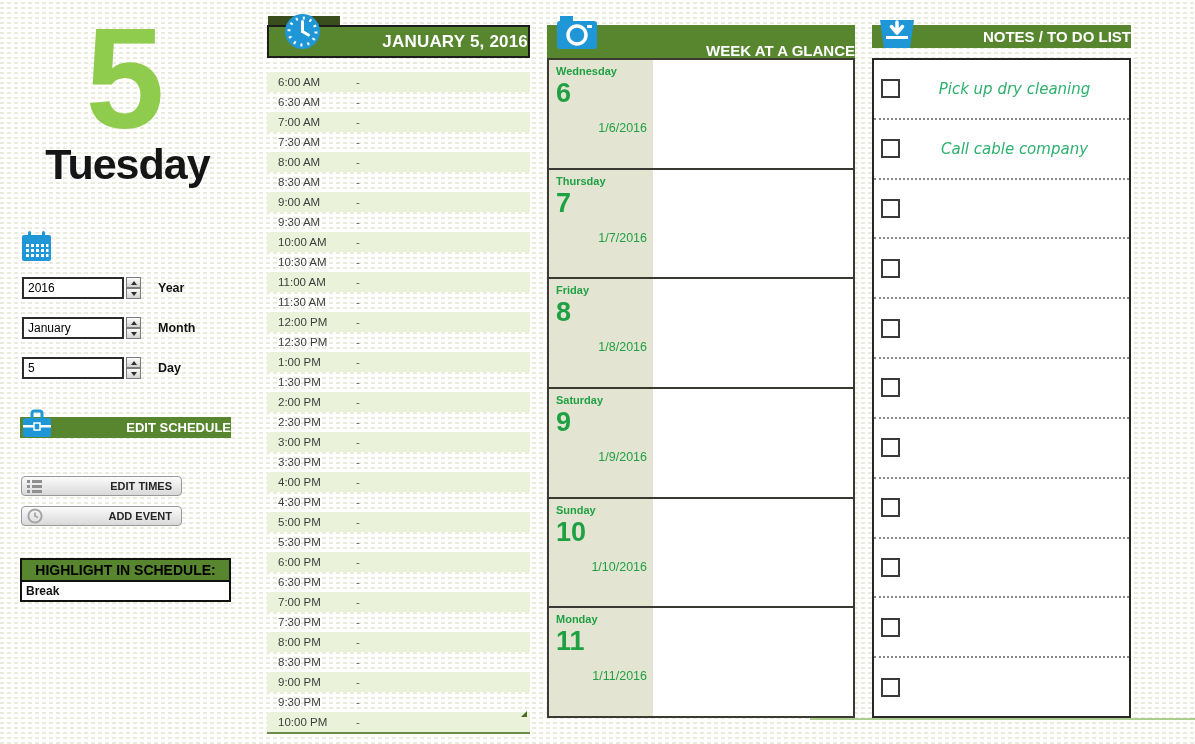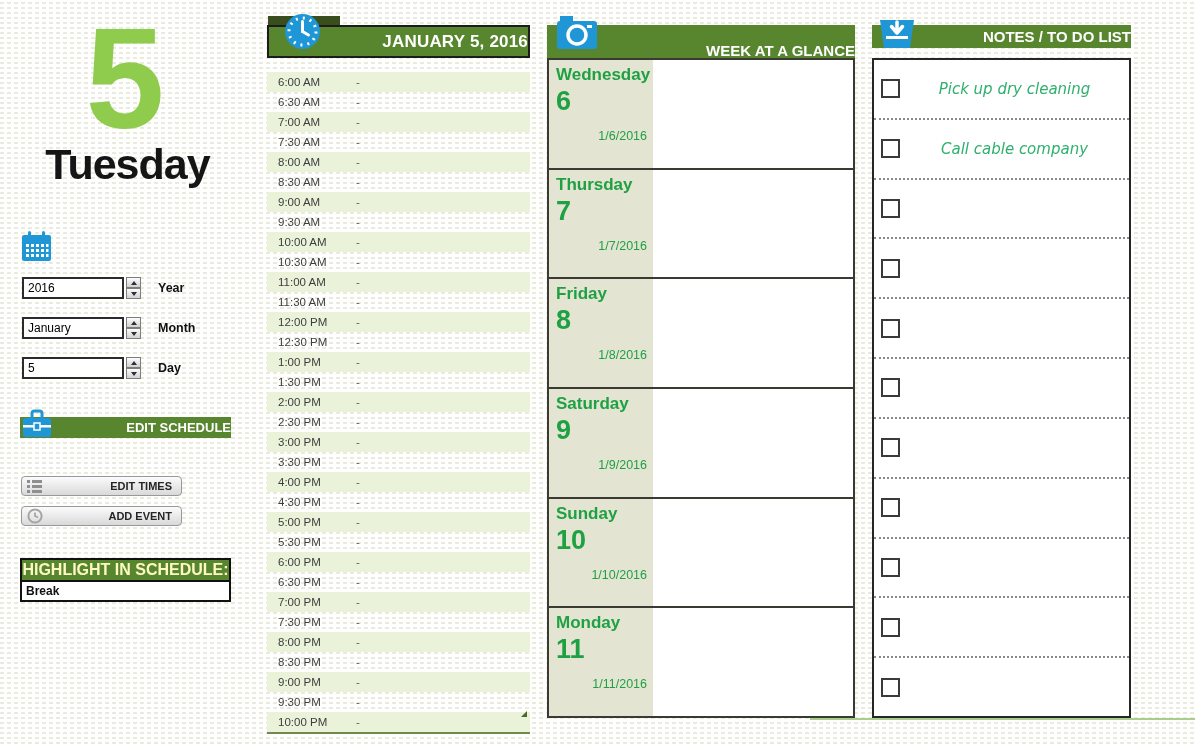--- a/index.html
+++ b/index.html
@@ -41,22 +41,22 @@
 
   .act-btn { left:21px; width:161px; height:20px; border-radius:4px; border:1px solid #999;
     background:linear-gradient(#fbfbfb,#d9d9d9); display:flex; align-items:center;
     box-sizing:border-box; cursor:pointer; }
   .act-btn .btn-ic { margin-left:5px; display:flex; }
   .act-btn .btn-label { flex:1; text-align:right; padding-right:9px; font-size:11px;
     font-weight:bold; color:#262626; letter-spacing:0px; }
 
   .highlight-box { left:20px; top:558px; width:211px; border:2px solid #111;
     box-sizing:border-box; background:#fff; }
-  .highlight-hdr { height:20px; background:#58862F; color:#fef9c3; font-weight:bold;
-    font-size:16px; display:flex; align-items:center; justify-content:center;
+  .highlight-hdr { height:20px; background:#58862F; color:#000000; font-weight:bold;
+    font-size:14px; display:flex; align-items:center; justify-content:center;
     border-bottom:2px solid #111; }
   .highlight-val { height:18px; font-size:12px; font-weight:bold; color:#111;
     display:flex; align-items:center; padding-left:4px; }
 
   
   .sched-hdr { left:267px; top:25px; width:263px; height:33px; border:2px solid #1c1c1c;
     box-sizing:border-box; font-size:17px; letter-spacing:.2px; }
   .sched-tab { left:268px; top:16px; width:72px; height:10px; background:#3A4D1D; }
   .clock-ic { left:284px; top:13px; }
   .sched-rows { left:267px; top:72px; width:263px; height:660px;
@@ -70,21 +70,21 @@
 
   
   .week-hdr { left:547px; top:25px; width:308px; height:50px; font-size:15px; }
   .camera-ic { left:556px; top:13px; }
   .week-table { left:547px; top:58px; width:308px; height:660px; border:2px solid #3a3a32;
     box-sizing:border-box; display:flex; flex-direction:column; background:#fff; }
   .day-row { height:110px; box-sizing:border-box; display:flex; flex:1; }
   .day-row + .day-row { border-top:2px solid #3a3a32; }
   .day-info { width:104px; background:#E4E4D3; display:flex; flex-direction:column;
     box-sizing:border-box; }
-  .day-name-sm { margin:5px 0 0 7px; font-size:17px; font-weight:bold; color:#1FA143; }
+  .day-name-sm { margin:5px 0 0 7px; font-size:11px; font-weight:bold; color:#1FA143; }
   .day-num { margin:3px 0 0 7px; font-size:27px; line-height:1; font-weight:bold; color:#1FA143; }
   .day-date { align-self:flex-end; margin:14px 6px 0 0; font-size:12.5px; color:#1FA143; }
   .day-note { flex:1; background:#fff; cursor:cell; }
 
   
   .notes-hdr { left:872px; top:25px; width:259px; height:23px; font-size:15px; }
   .inbox-ic { left:877px; top:12px; }
   .todo-list { left:872px; top:58px; width:259px; height:660px; border:2px solid #262626;
     box-sizing:border-box; background:#fff; display:flex; flex-direction:column; }
   .todo-row { flex:1; display:flex; align-items:center; box-sizing:border-box; cursor:cell; }

